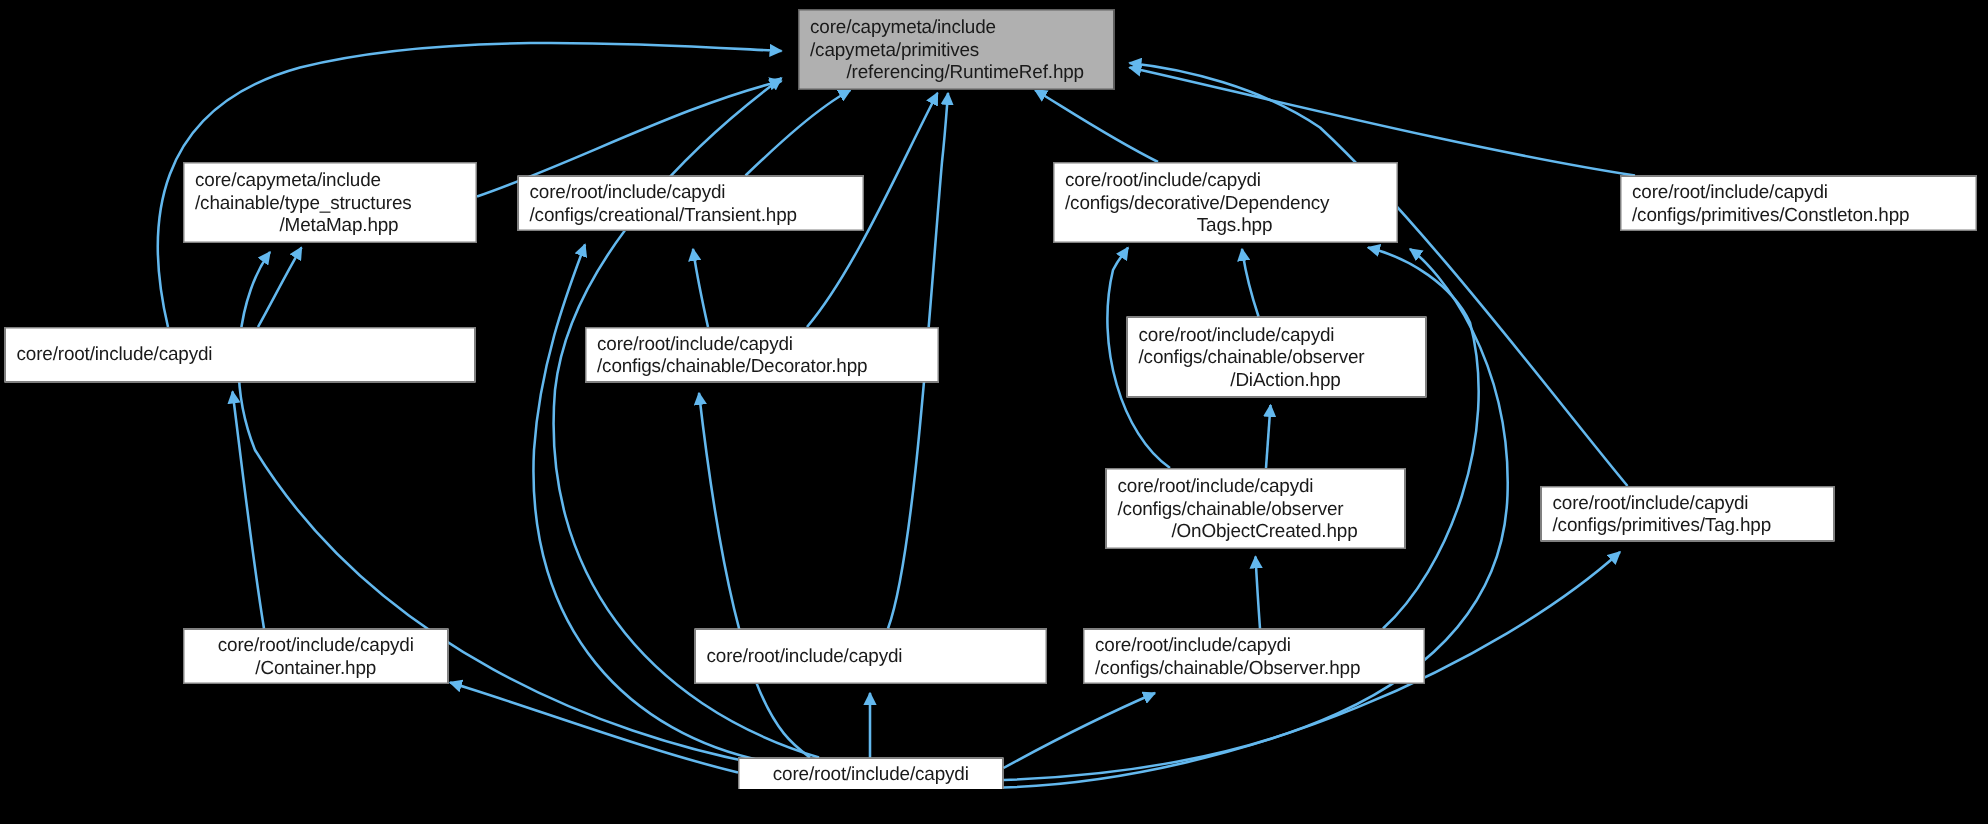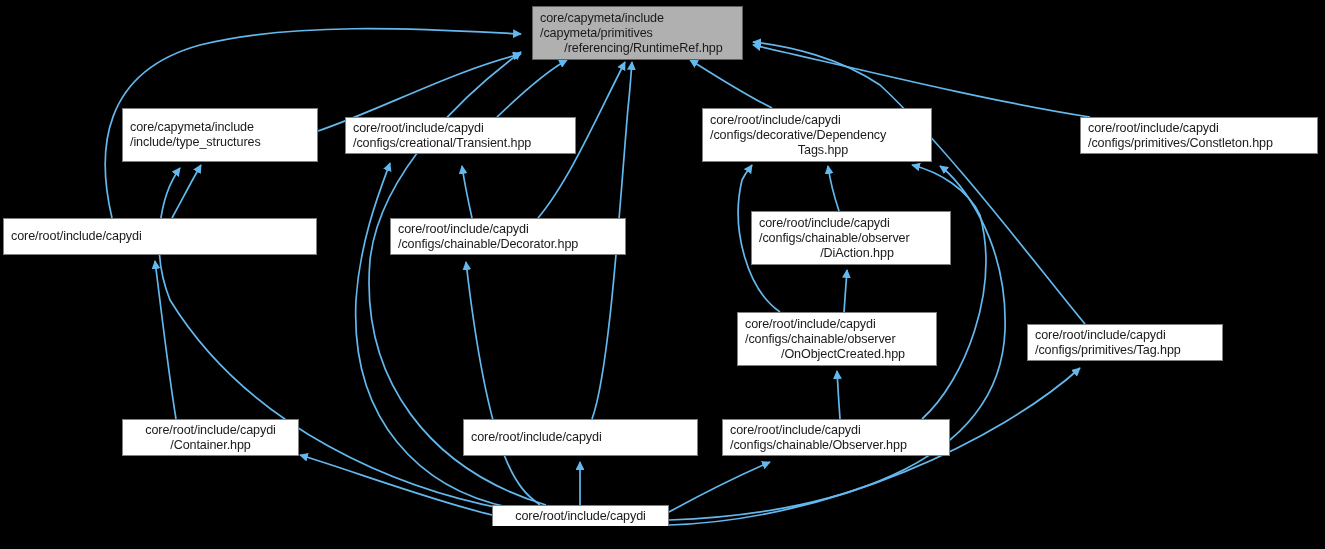--- a/index.html
+++ b/index.html
@@ -102,21 +102,21 @@
         <path d="M492,515 C430,500 350,470 300,455" fill="none" stroke="#63b8ee" stroke-width="1.7" marker-end="url(#arrow)"></path>
         <path d="M580,505 C580,490 580,475 580,462" fill="none" stroke="#63b8ee" stroke-width="1.7" marker-end="url(#arrow)"></path>
         <path d="M669,512 C700,495 740,475 770,462" fill="none" stroke="#63b8ee" stroke-width="1.7" marker-end="url(#arrow)"></path>
         <path d="M669,520 C820,515 1000,470 1005,330 C1008,240 960,180 940,166" fill="none" stroke="#63b8ee" stroke-width="1.7" marker-end="url(#arrow)"></path>
         <path d="M669,525 C830,520 1000,440 1080,368" fill="none" stroke="#63b8ee" stroke-width="1.7" marker-end="url(#arrow)"></path>
       </g>
   </svg>
 
   <div id="node-layer">
       <div class="node mixed root" title="core/capymeta/include/capymeta/primitives/referencing/RuntimeRef.hpp" style="left: 532px; top: 6px; width: 211px; height: 54px; background: rgb(176, 176, 176); border-color: rgb(96, 96, 96); color: rgb(26, 26, 26);"><span class="ln l0">core/capymeta/include</span><span class="ln l1">/capymeta/primitives</span><span class="ln l2">/referencing/RuntimeRef.hpp</span></div>
-      <div class="node mixed" title="core/capymeta/include/capymeta/type_structures/MetaMap.hpp" style="left: 122px; top: 108px; width: 196px; height: 54px; background: rgb(255, 255, 255); border-color: rgb(128, 128, 128); color: rgb(26, 26, 26);"><span class="ln l0">core/capymeta/include</span><span class="ln l1">/include/type_structures</span></div>
+      <div class="node mixed" title="core/capymeta/include/capymeta/type_structures/MetaMap.hpp" style="left: 122px; top: 108px; width: 196px; height: 54px; background: rgb(255, 255, 255); border-color: rgb(128, 128, 128); color: rgb(26, 26, 26);"><span class="ln l0">core/capymeta/include</span><span class="ln l1">/chainable/type_structures</span><span class="ln l2">/MetaMap.hpp</span></div>
       <div class="node align-left" title="core/root/include/capydi/configs/creational/Transient.hpp" style="left: 345px; top: 117px; width: 231px; height: 37px; background: rgb(255, 255, 255); border-color: rgb(128, 128, 128); color: rgb(26, 26, 26);"><span class="ln l0">core/root/include/capydi</span><span class="ln l1">/configs/creational/Transient.hpp</span></div>
       <div class="node mixed" title="core/root/include/capydi/configs/decorative/DependencyTags.hpp" style="left: 702px; top: 108px; width: 230px; height: 54px; background: rgb(255, 255, 255); border-color: rgb(128, 128, 128); color: rgb(26, 26, 26);"><span class="ln l0">core/root/include/capydi</span><span class="ln l1">/configs/decorative/Dependency</span><span class="ln l2">Tags.hpp</span></div>
       <div class="node align-left" title="core/root/include/capydi/configs/creational/Constleton.hpp" style="left: 1080px; top: 117px; width: 238px; height: 37px; background: rgb(255, 255, 255); border-color: rgb(128, 128, 128); color: rgb(26, 26, 26);"><span class="ln l0">core/root/include/capydi</span><span class="ln l1">/configs/primitives/Constleton.hpp</span></div>
       <div class="node align-left" title="core/root/include/capydi/dispatchers/CreationalConfigDispatcher.hpp" style="left: 3px; top: 218px; width: 314px; height: 37px; background: rgb(255, 255, 255); border-color: rgb(128, 128, 128); color: rgb(26, 26, 26);"><span class="ln l0">core/root/include/capydi</span></div>
       <div class="node align-left" title="core/root/include/capydi/configs/chainable/Decorator.hpp" style="left: 390px; top: 218px; width: 236px; height: 37px; background: rgb(255, 255, 255); border-color: rgb(128, 128, 128); color: rgb(26, 26, 26);"><span class="ln l0">core/root/include/capydi</span><span class="ln l1">/configs/chainable/Decorator.hpp</span></div>
       <div class="node mixed" title="core/root/include/capydi/configs/chainable/observer/DiAction.hpp" style="left: 751px; top: 211px; width: 200px; height: 54px; background: rgb(255, 255, 255); border-color: rgb(128, 128, 128); color: rgb(26, 26, 26);"><span class="ln l0">core/root/include/capydi</span><span class="ln l1">/configs/chainable/observer</span><span class="ln l2">/DiAction.hpp</span></div>
       <div class="node mixed" title="core/root/include/capydi/configs/chainable/observer/OnObjectCreated.hpp" style="left: 737px; top: 312px; width: 200px; height: 54px; background: rgb(255, 255, 255); border-color: rgb(128, 128, 128); color: rgb(26, 26, 26);"><span class="ln l0">core/root/include/capydi</span><span class="ln l1">/configs/chainable/observer</span><span class="ln l2">/OnObjectCreated.hpp</span></div>
       <div class="node align-left" title="core/root/include/capydi/configs/decorative/Tag.hpp" style="left: 1027px; top: 324px; width: 196px; height: 37px; background: rgb(255, 255, 255); border-color: rgb(128, 128, 128); color: rgb(26, 26, 26);"><span class="ln l0">core/root/include/capydi</span><span class="ln l1">/configs/primitives/Tag.hpp</span></div>
       <div class="node align-center" title="core/root/include/capydi/Container.hpp" style="left: 122px; top: 419px; width: 177px; height: 37px; background: rgb(255, 255, 255); border-color: rgb(128, 128, 128); color: rgb(26, 26, 26);"><span class="ln l0">core/root/include/capydi</span><span class="ln l1">/Container.hpp</span></div>
       <div class="node align-left" title="core/root/include/capydi/configs/creational/Singleton.hpp" style="left: 463px; top: 419px; width: 235px; height: 37px; background: rgb(255, 255, 255); border-color: rgb(128, 128, 128); color: rgb(26, 26, 26);"><span class="ln l0">core/root/include/capydi</span></div>

